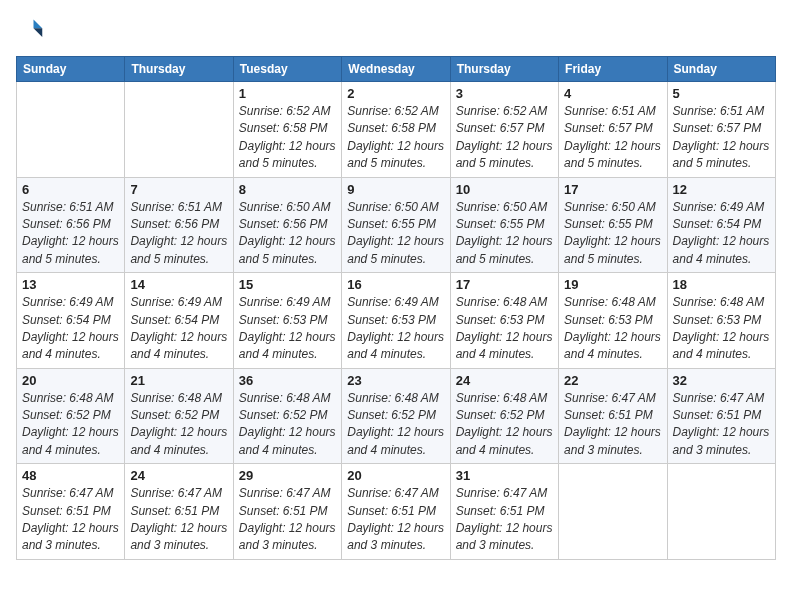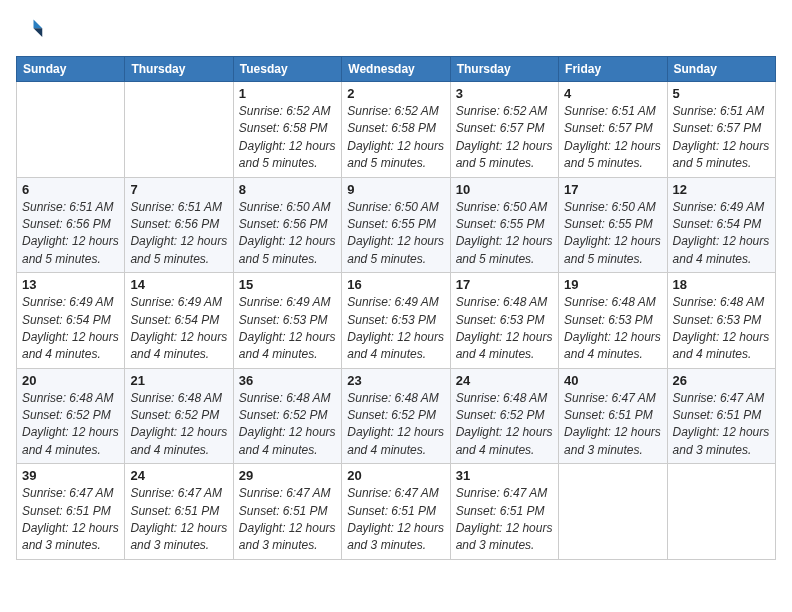--- a/index.html
+++ b/index.html
@@ -259,35 +259,35 @@
 Sunset: 6:52 PM
 Daylight: 12 hours and 4 minutes.</div>
         </td>
         <td>
           <span class="day-num">24</span>
           <div class="day-info">Sunrise: 6:48 AM
 Sunset: 6:52 PM
 Daylight: 12 hours and 4 minutes.</div>
         </td>
         <td>
-          <span class="day-num">40</span>
-          <div class="day-info">Sunrise: 6:47 AM
-Sunset: 6:51 PM
-Daylight: 12 hours and 3 minutes.</div>
-        </td>
-        <td>
-          <span class="day-num">26</span>
-          <div class="day-info">Sunrise: 6:47 AM
-Sunset: 6:51 PM
-Daylight: 12 hours and 3 minutes.</div>
-        </td>
-      </tr>
-      <tr>
-        <td>
-          <span class="day-num">39</span>
+          <span class="day-num">22</span>
+          <div class="day-info">Sunrise: 6:47 AM
+Sunset: 6:51 PM
+Daylight: 12 hours and 3 minutes.</div>
+        </td>
+        <td>
+          <span class="day-num">32</span>
+          <div class="day-info">Sunrise: 6:47 AM
+Sunset: 6:51 PM
+Daylight: 12 hours and 3 minutes.</div>
+        </td>
+      </tr>
+      <tr>
+        <td>
+          <span class="day-num">48</span>
           <div class="day-info">Sunrise: 6:47 AM
 Sunset: 6:51 PM
 Daylight: 12 hours and 3 minutes.</div>
         </td>
         <td>
           <span class="day-num">24</span>
           <div class="day-info">Sunrise: 6:47 AM
 Sunset: 6:51 PM
 Daylight: 12 hours and 3 minutes.</div>
         </td>

